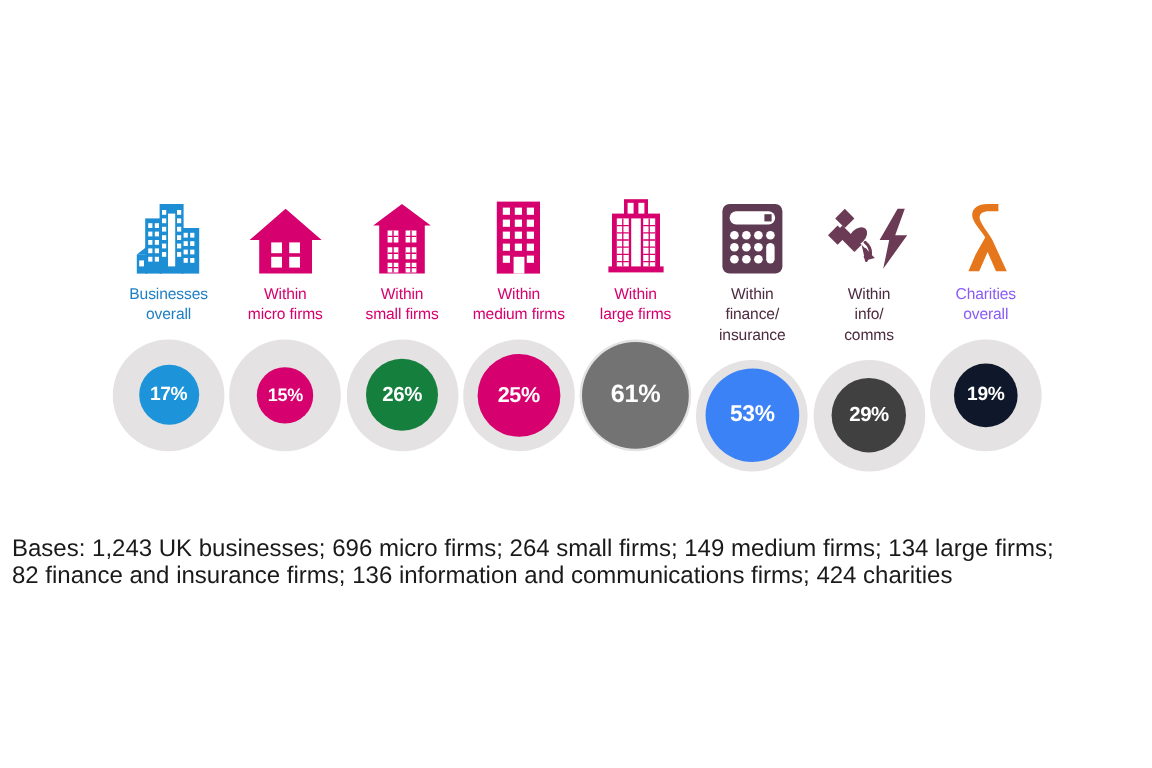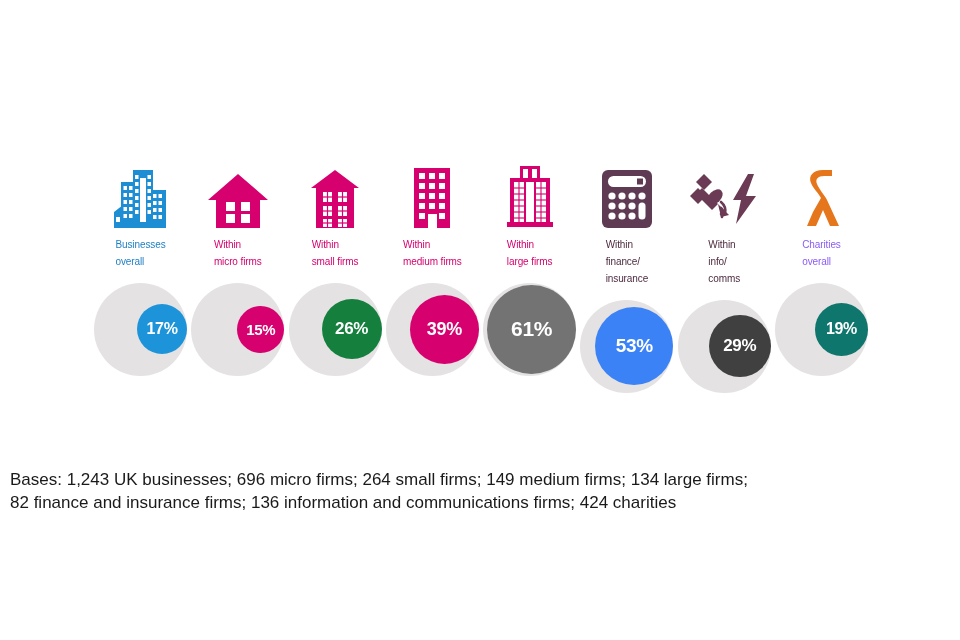--- a/index.html
+++ b/index.html
@@ -40,58 +40,58 @@
     width: 96px;
     display: flex;
     align-items: flex-end;
     justify-content: center;
   }
   .icon-slot svg {
     display: block;
   }
   .col-label {
     margin-top: 6px;
-    font-size: 10px;
+    font-size: 13px;
     line-height: 17px;
-    text-align: left;
+    text-align: center;
     white-space: pre-line;
     letter-spacing: -0.1px;
   }
   .bubble-slot {
     margin-top: 11px;
     width: 96px;
     height: 96px;
     display: flex;
     align-items: center;
     justify-content: center;
   }
   .bubble-outer {
     width: 93px;
     height: 93px;
     border-radius: 50%;
     background: #e4e2e2;
     display: flex;
     align-items: center;
-    justify-content: flex-end;
+    justify-content: center;
   }
   .bubble-inner {
     border-radius: 50%;
     display: flex;
     align-items: center;
     justify-content: center;
     color: #ffffff;
     font-weight: bold;
     letter-spacing: -0.3px;
   }
   .bases {
     position: absolute;
     left: 10px;
-    top: 468px;
+    top: 446px;
     width: 910px;
-    font-size: 17px;
+    font-size: 20px;
     line-height: 23px;
     color: #1a1a1a;
     white-space: pre-line;
   }
 </style>
 </head>
 <body>
 
 <div class="infographic">
 
@@ -230,21 +230,21 @@
             <rect x="9" y="47" width="6" height="6"></rect>
               <rect x="29" y="47" width="6" height="6"></rect>
             <rect x="18" y="48" width="9" height="14"></rect>
           </g>
         </svg>
       </div>
       <div class="col-label" style="color: rgb(214, 0, 110);">Within
 medium firms</div>
       <div class="bubble-slot">
         <div class="bubble-outer">
-          <div class="bubble-inner" style="width:69px;height:69px;background:#d6006e;font-size:18px;">39%</div>
+          <div class="bubble-inner" style="width:69px;height:69px;background:#d6006e;font-size:18px;">25%</div>
         </div>
       </div>
     </div>
 
     <div class="column">
       <div class="icon-slot">
         <svg width="52" height="66" viewBox="0 0 52 66">
           <g fill="#d6006e">
             <rect x="16" y="2" width="20" height="14"></rect>
             <rect x="6" y="14" width="40" height="46"></rect>
@@ -346,21 +346,21 @@
     <div class="column">
       <div class="icon-slot">
         <svg width="44" height="62" viewBox="0 0 44 62">
           <path d="M24 2 C14 2 9 8 12 15 C14 20 20 26 22 30 L14 44 L8 58 L17 58 L24 42 L31 58 L40 58 L28 32 C26 28 20 21 18 16 C16 11 19 8 25 8 L33 8 L33 2 Z" fill="#e5761b"></path>
         </svg>
       </div>
       <div class="col-label" style="color: #8b5cf6;">Charities
 overall</div>
       <div class="bubble-slot">
         <div class="bubble-outer">
-          <div class="bubble-inner" style="width:53px;height:53px;background:#0f766e;font-size:16px;">19%</div>
+          <div class="bubble-inner" style="width:53px;height:53px;background:#0f172a;font-size:16px;">19%</div>
         </div>
       </div>
     </div>
 
   </div>
 
   <div class="bases">Bases: 1,243 UK businesses; 696 micro firms; 264 small firms; 149 medium firms; 134 large firms;
 82 finance and insurance firms; 136 information and communications firms; 424 charities</div>
 
 </div>

